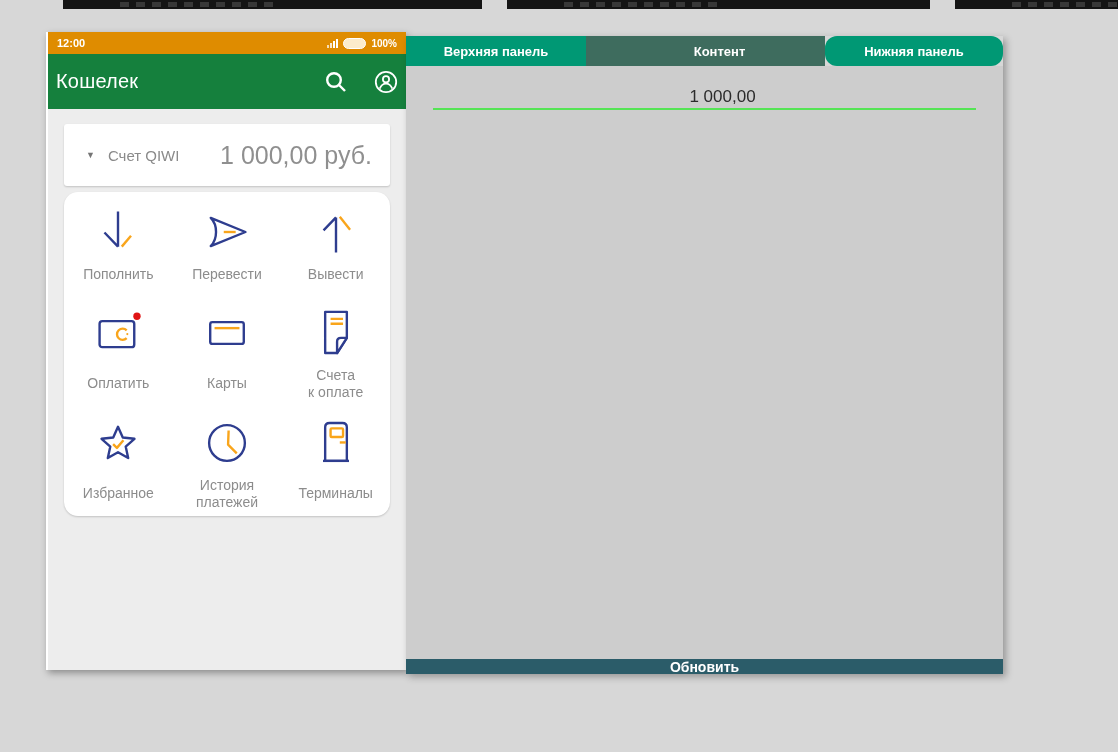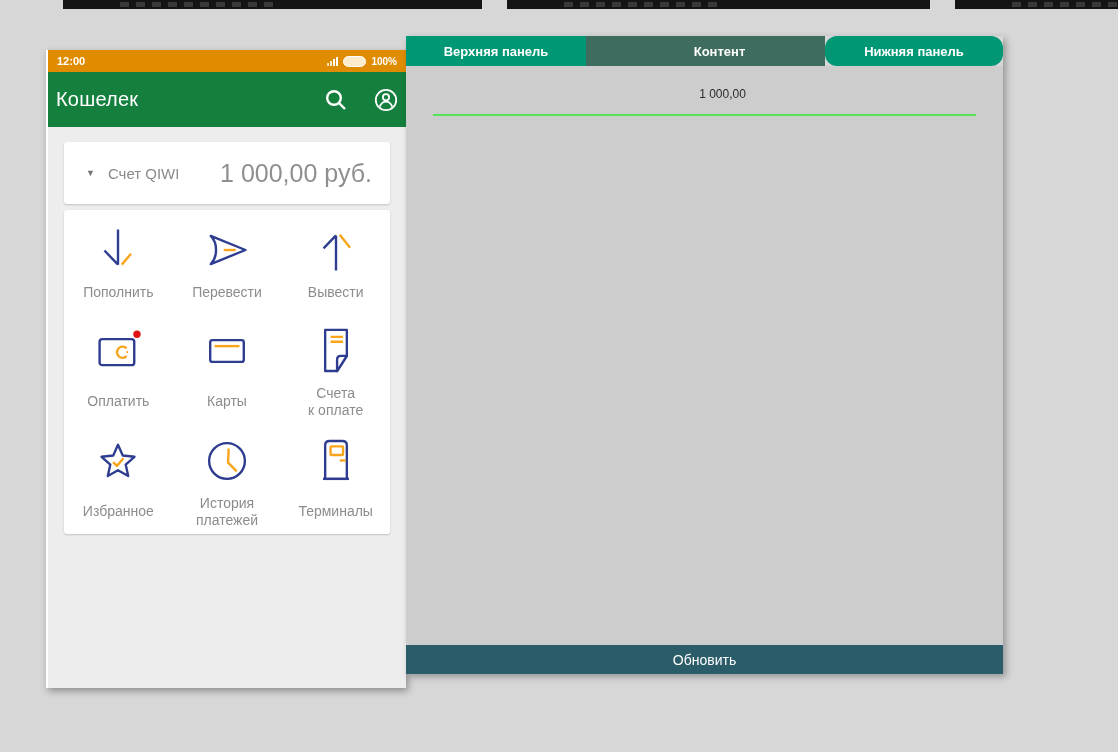--- a/index.html
+++ b/index.html
@@ -17,21 +17,21 @@
     position:absolute; left:57px; top:2px; height:5px; width:155px;
     background:repeating-linear-gradient(90deg,#383838 0 9px,transparent 9px 16px);
   }
   #wbar1 { left:63px;  width:419px; }
   #wbar2 { left:507px; width:423px; }
   #wbar3 { left:955px; width:163px; }
   #wbar3 .dashes { width:108px; }
 
   
   .phone {
-    position:absolute; left:46px; top:50px; width:360px; height:638px;
+    position:absolute; left:46px; top:32px; width:360px; height:638px;
     background:#ededed; border-left:2px solid #fff;
     box-shadow:2px 3px 7px rgba(0,0,0,.35);
   }
   .status-bar {
     height:22px; background:#df8c00; color:#fff;
     display:flex; align-items:center; padding:0 9px;
     font-size:11px; font-weight:bold;
   }
   .status-right { margin-left:auto; display:flex; align-items:center; gap:5px; }
   .sig { display:flex; align-items:flex-end; gap:1px; }
@@ -54,21 +54,21 @@
   .account-card {
     margin:15px 16px 0; height:62px; background:#fff; border-radius:3px;
     box-shadow:0 1px 2px rgba(0,0,0,.18);
     display:flex; align-items:center; padding:0 18px 0 22px; cursor:pointer;
   }
   .acct-caret { color:#757575; font-size:9px; margin-right:13px; }
   .acct-label { color:#8a8a8a; font-size:15px; }
   .acct-balance { margin-left:auto; color:#8f8f8f; font-size:25px; }
 
   .menu-card {
-    margin:6px 16px 0; background:#fff; border-radius:3px;
+    margin:6px 16px 0; background:#fff; border-radius:14px;
     box-shadow:0 1px 2px rgba(0,0,0,.18);
     display:grid; grid-template-columns:1fr 1fr 1fr;
     grid-template-rows:104px 115px 105px;
   }
   .menu-item {
     display:flex; flex-direction:column; align-items:center; justify-content:center;
     gap:8px; cursor:pointer;
   }
   .menu-item svg { width:52px; height:52px; display:block; }
   .label-box { display:flex; align-items:center; justify-content:center; }
@@ -91,26 +91,26 @@
   .tab-bar { display:flex; height:30px; }
   .tab {
     display:flex; align-items:center; justify-content:center;
     color:#fff; font-weight:bold; font-size:13px; cursor:pointer;
   }
   .tab-top    { width:180px; background:#009874; }
   .tab-middle { width:239px; background:#3e6c5e;padding-left:28px; }
   .tab-bottom { flex:1;      background:#009874;border-radius:12px; }
   .panel-content { flex:1; background:#cdcdcd; padding-top:21px; }
   .panel-value {
-    text-align:center; color:#2b2b2b; font-size:12px; padding-bottom:13px;margin-left:36px;
+    text-align:center; color:#2b2b2b; font-size:17px; padding-bottom:1px;margin-left:36px;
   }
   .panel-underline { height:2px; background:#55e455; margin:0 27px; }
   .refresh-bar {
-    height:29px; background:#2b5c69; color:#fff;
-    font-weight:normal; font-size:14px;
+    height:15px; background:#2b5c69; color:#fff;
+    font-weight:bold; font-size:14px;
     display:flex; align-items:center; justify-content:center; cursor:pointer;
   }
 </style>
 </head>
 <body>
 
 <div class="window-bar" id="wbar1">
     <div class="dashes"></div>
   </div>
 <div class="window-bar" id="wbar2">

